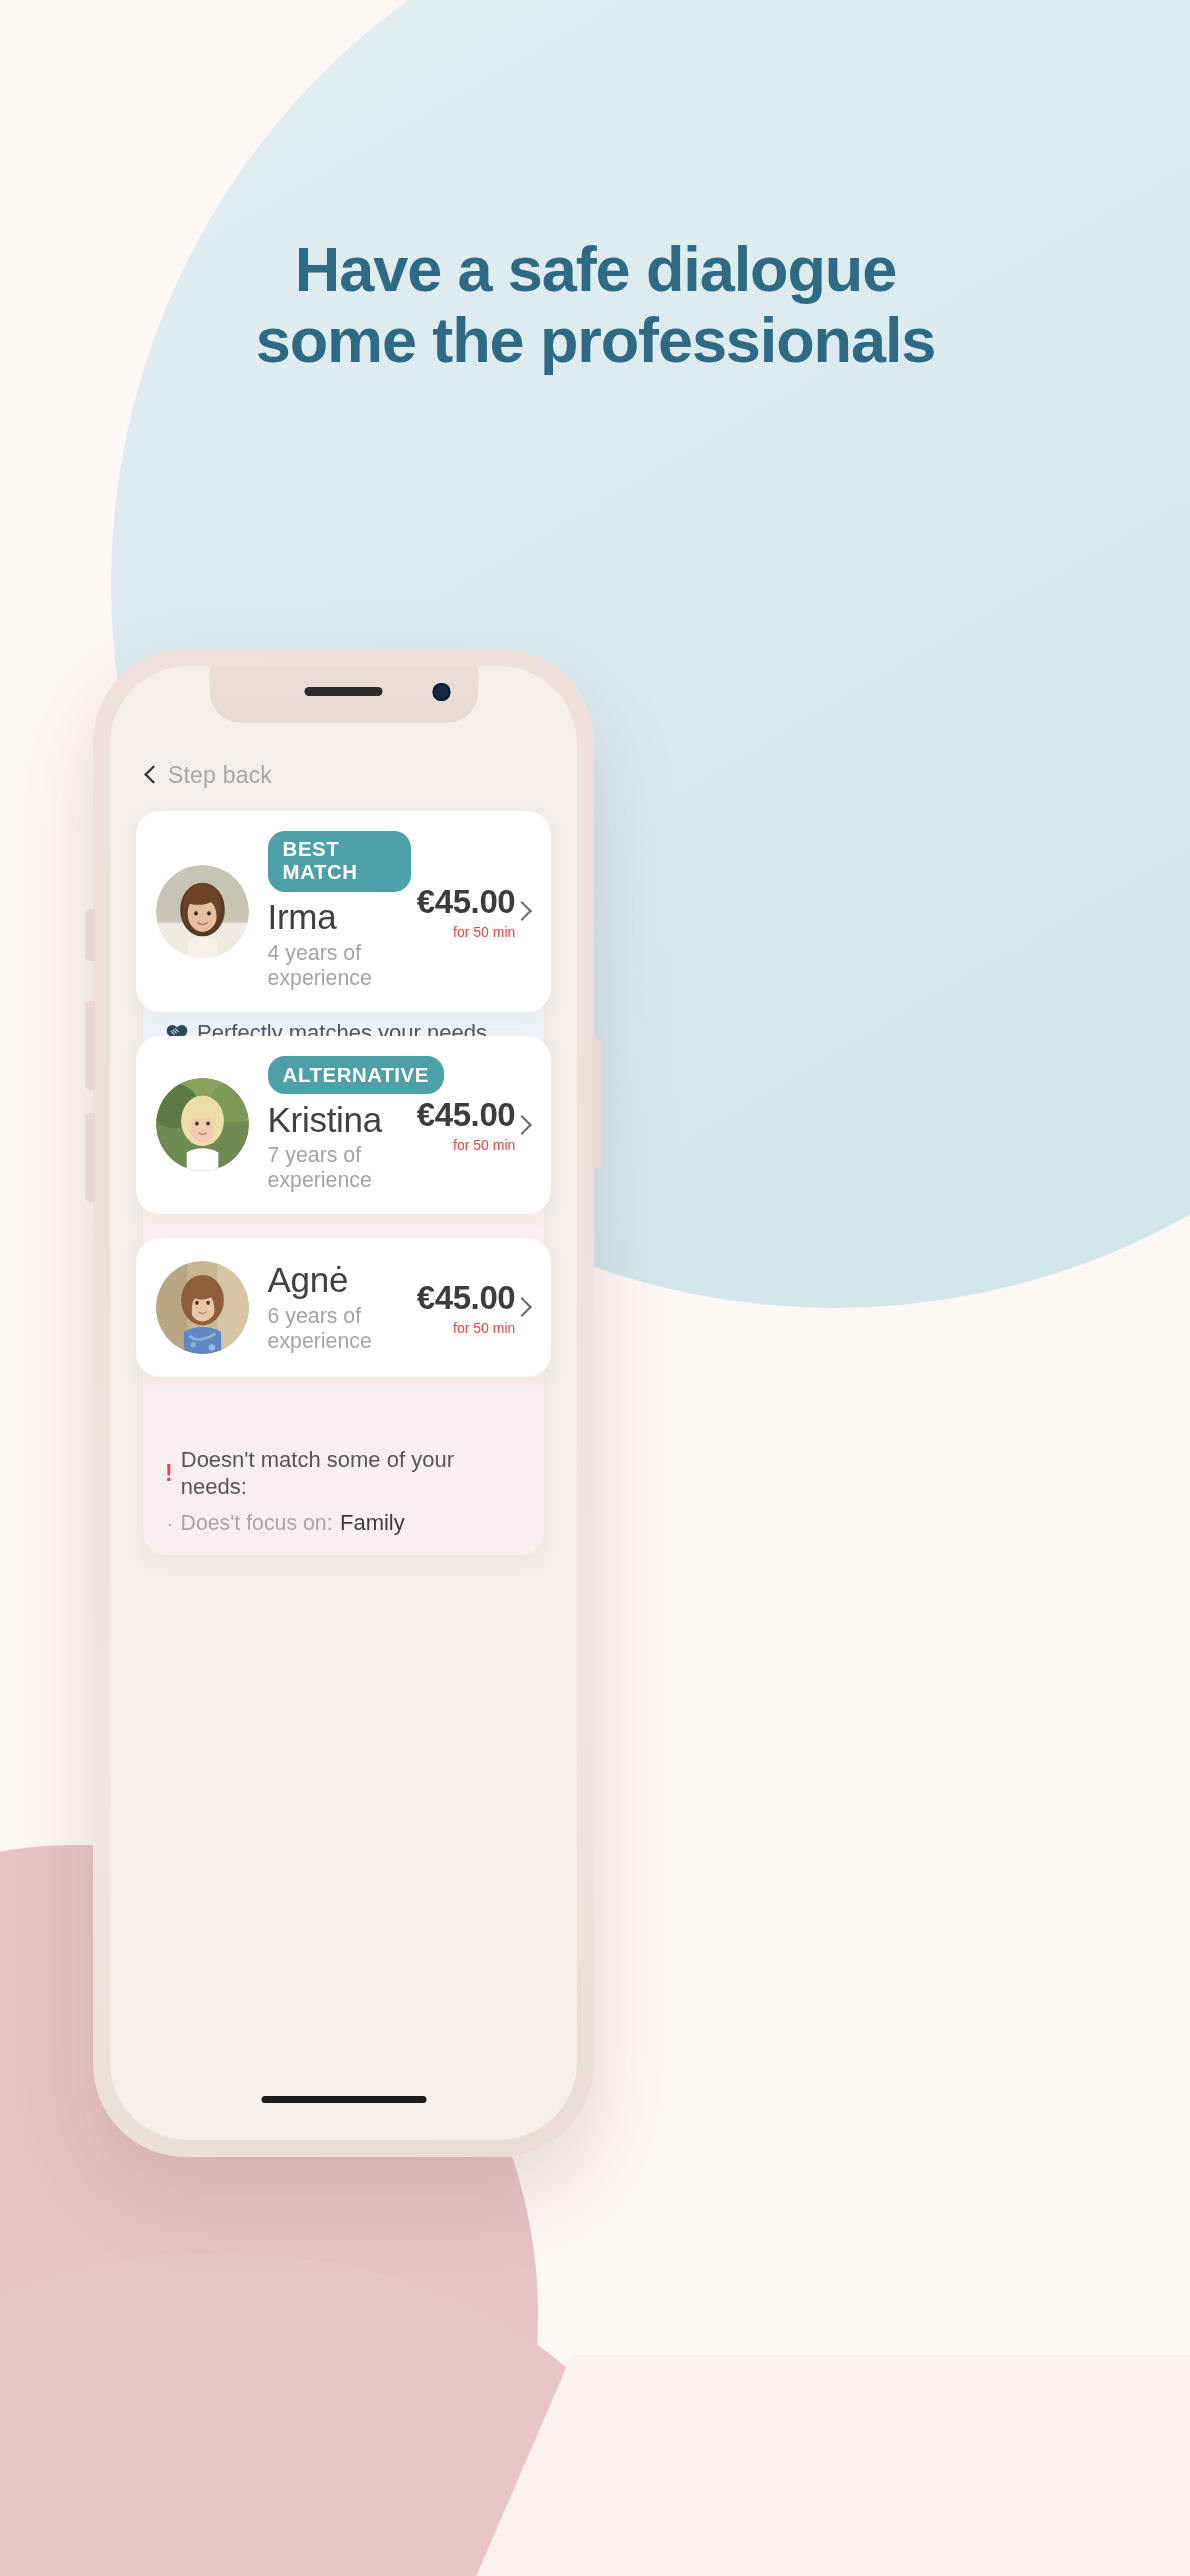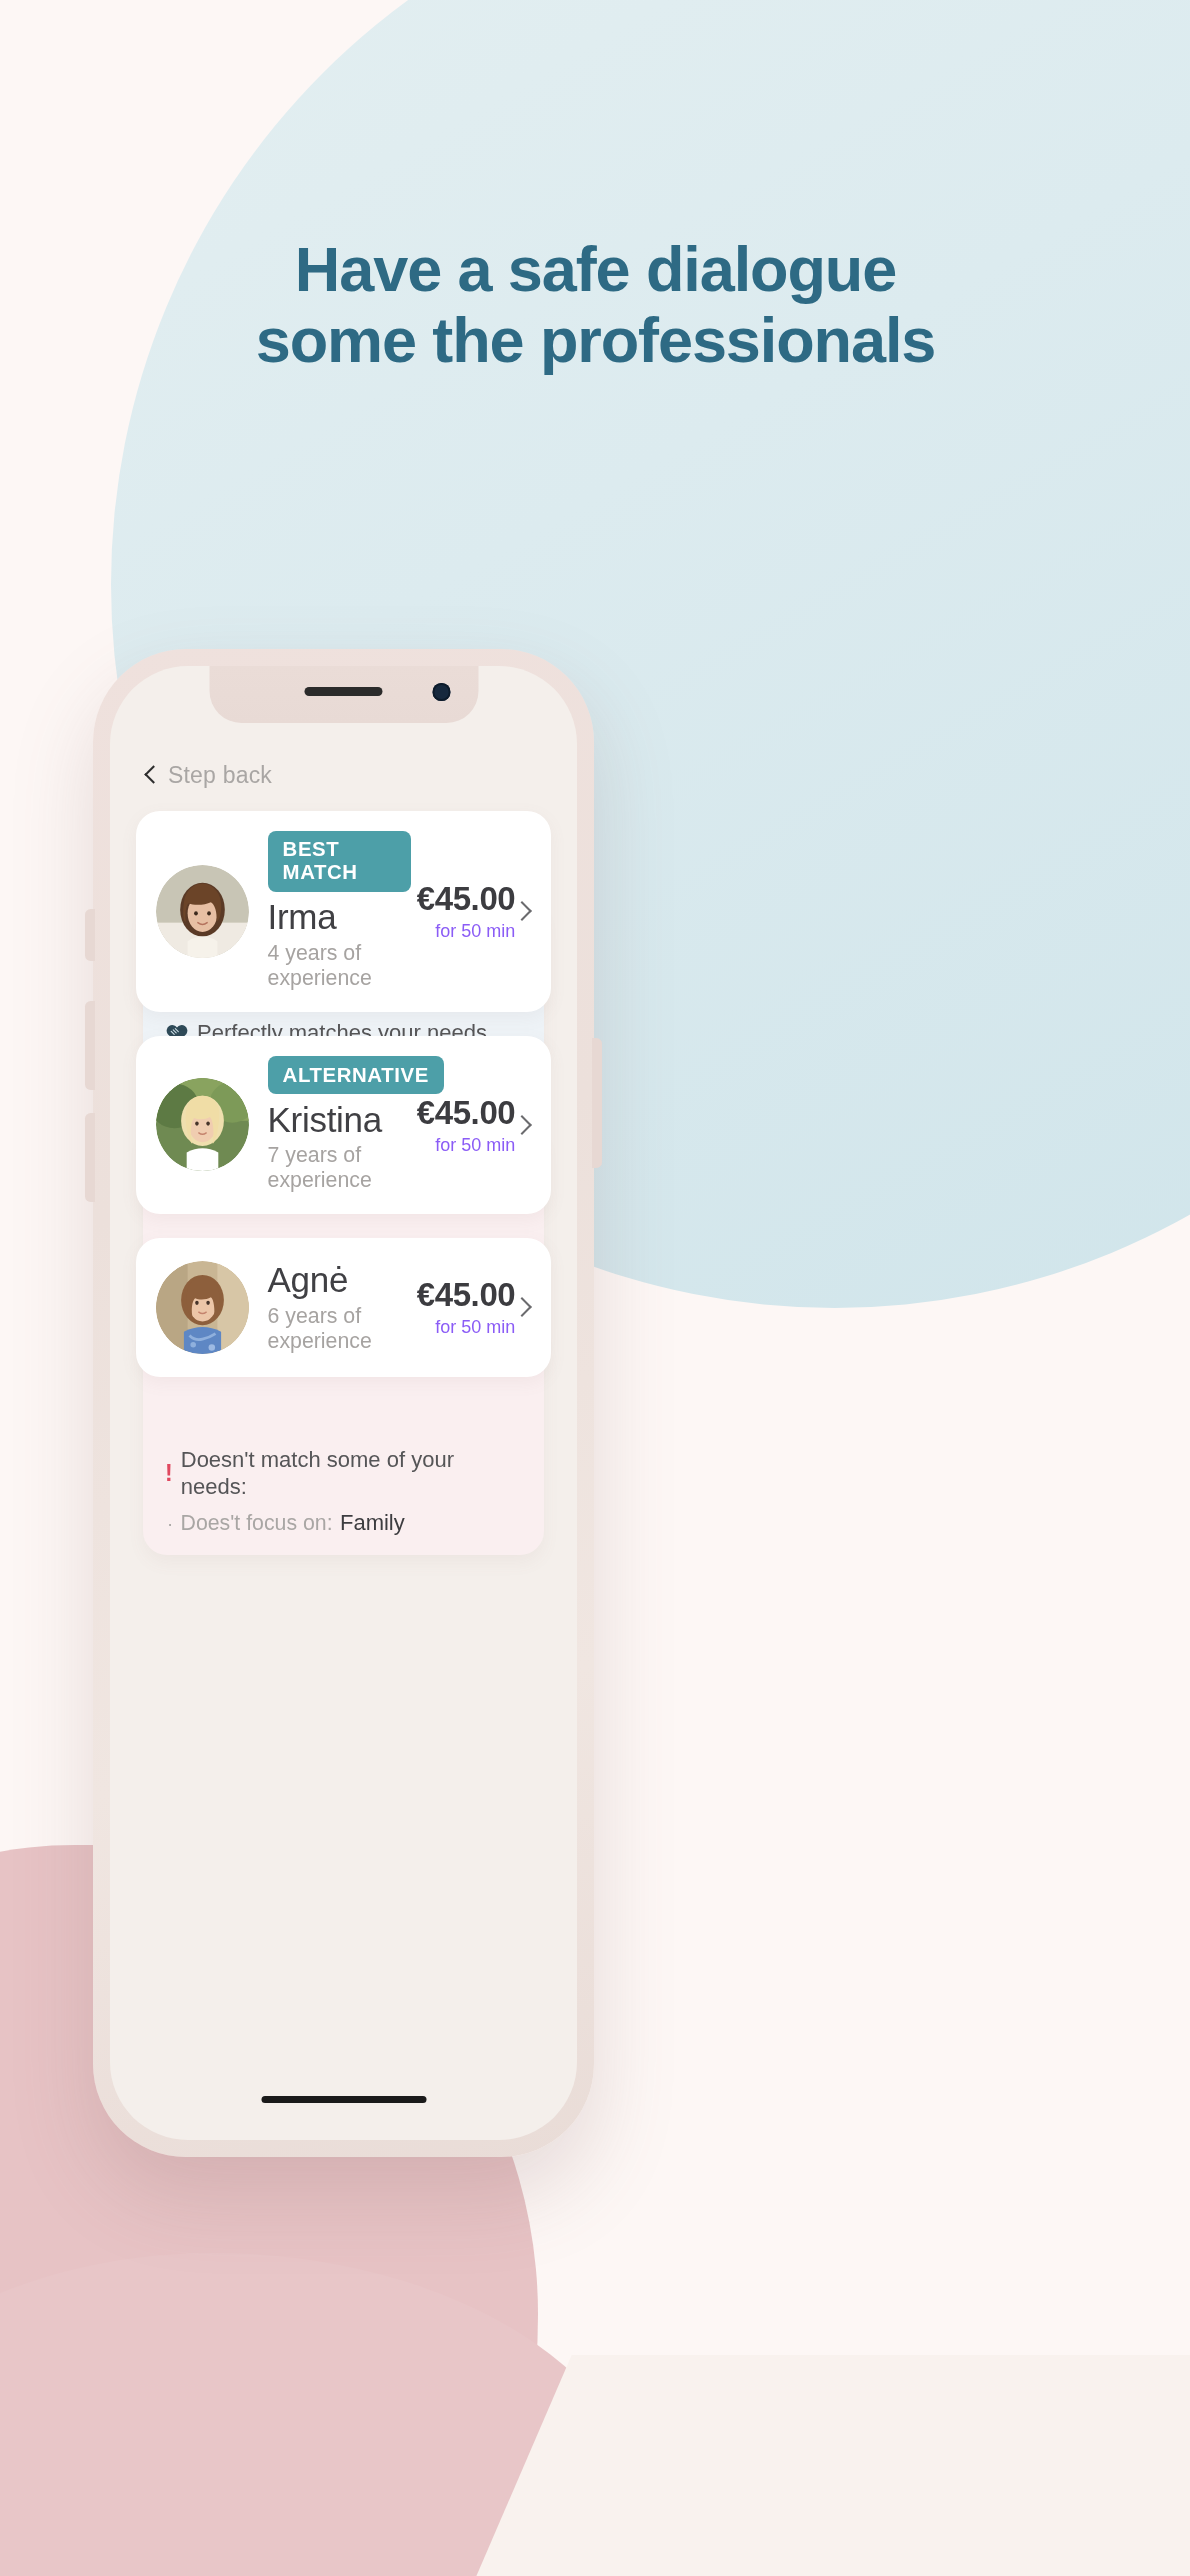--- a/index.html
+++ b/index.html
@@ -238,21 +238,21 @@
     min-width: 0;
   }
   .badge {
     display: inline-block;
     background: #4d9fa8;
     color: #ffffff;
     font-size: 20.4px;
     font-weight: bold;
     letter-spacing: 0.6px;
     padding: 7.4px 15px 7.4px 15px;
-    border-radius: 8px;
+    border-radius: 17px;
     margin-bottom: 5.6px;
   }
   .prof-name {
     font-size: 35px;
     color: #404044;
     line-height: 1.15;
     letter-spacing: -0.3px;
   }
   .prof-exp {
     font-size: 21.3px;
@@ -268,22 +268,22 @@
   }
   .price-block { text-align: right; }
   .price {
     font-size: 33px;
     font-weight: bold;
     color: #3c3c40;
     letter-spacing: -0.4px;
     white-space: nowrap;
   }
   .price-sub {
-    font-size: 18px;
-    color: #8b5cf6;
+    font-size: 14px;
+    color: #ef4444;
     margin-top: 3px;
     white-space: nowrap;
   }
   .chev-right {
     width: 14px; height: 14px;
     border-right: 2.8px solid #6b6b6e;
     border-top: 2.8px solid #6b6b6e;
     transform: rotate(45deg);
   }
 </style>

